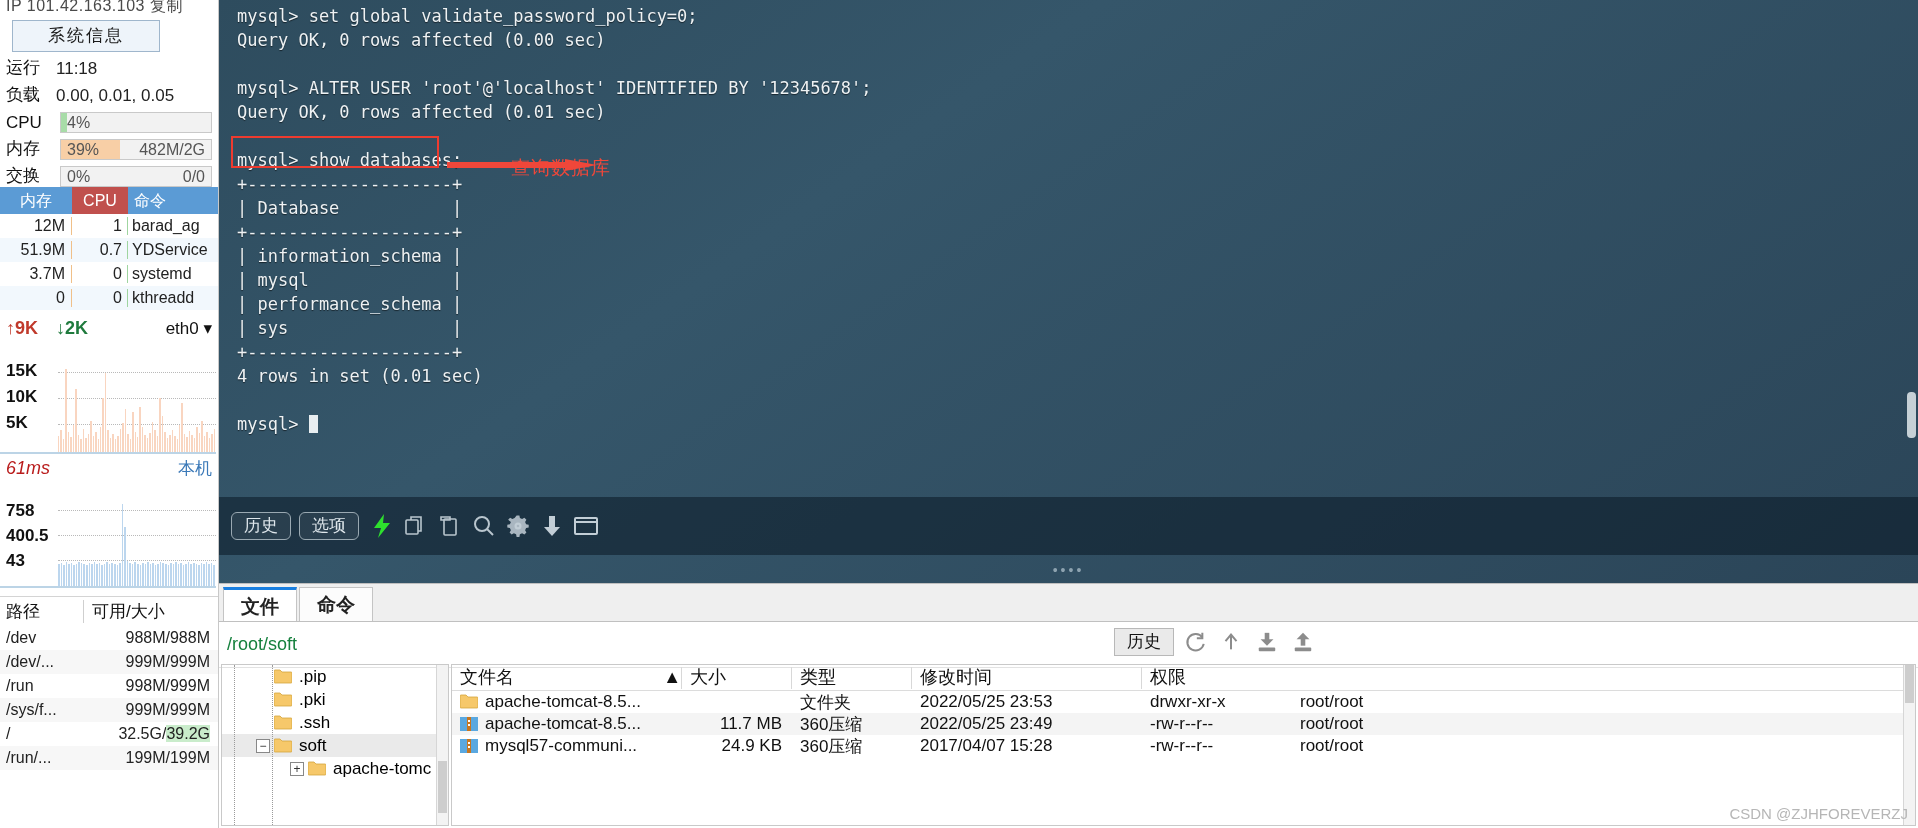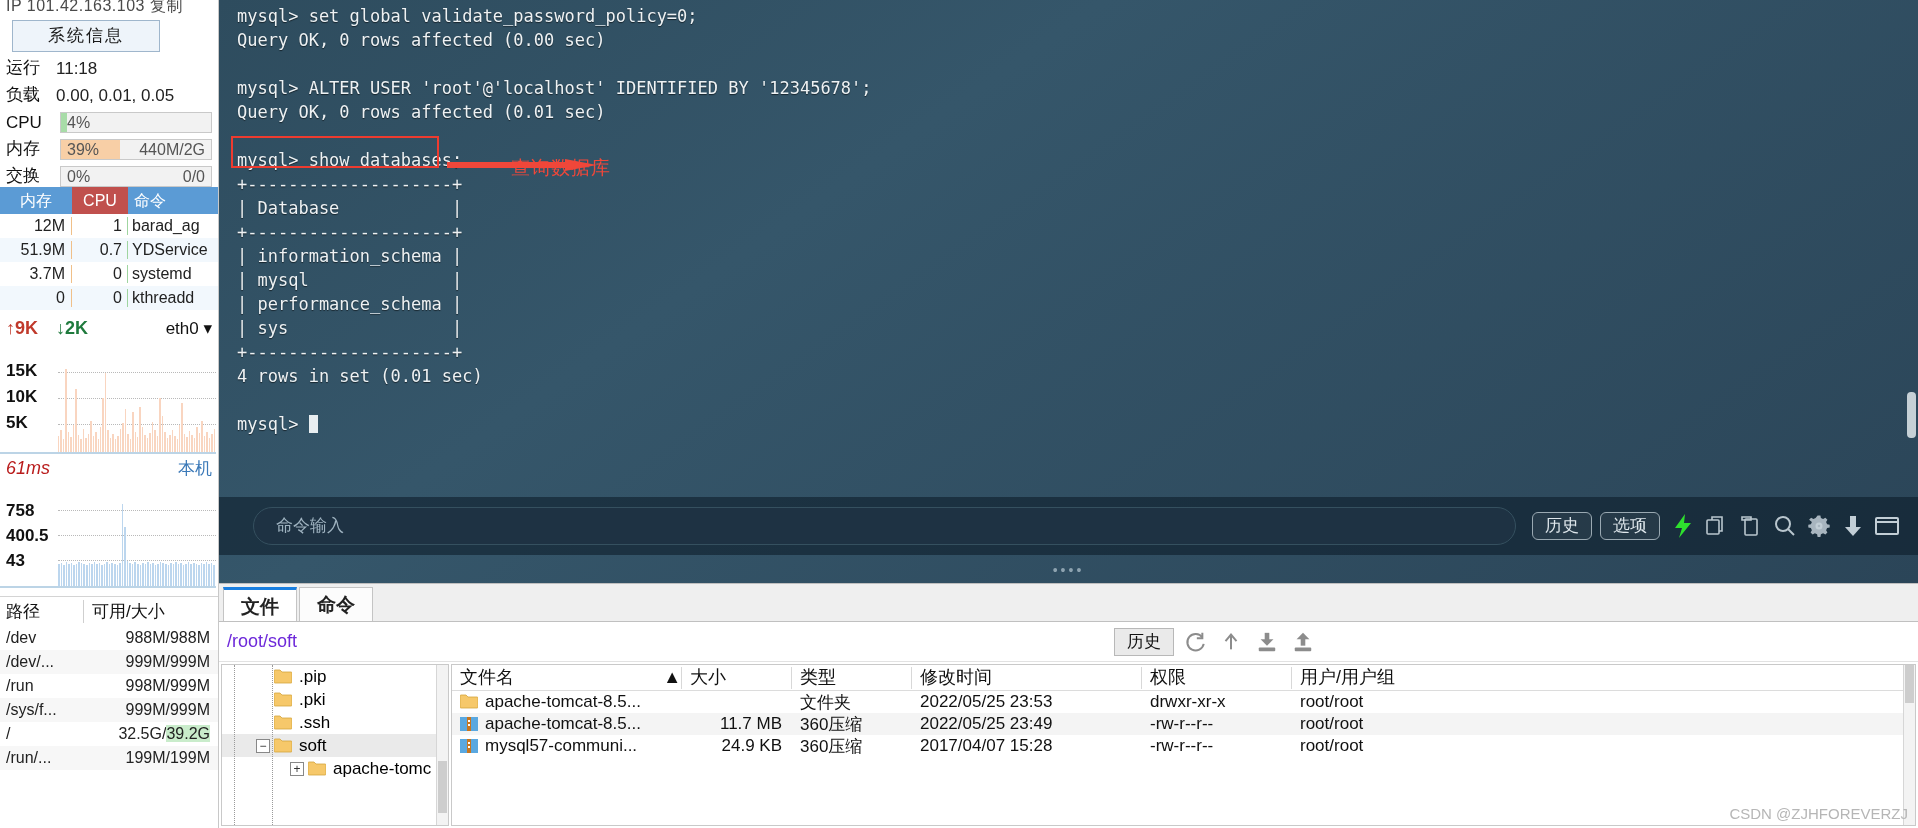--- a/index.html
+++ b/index.html
@@ -133,21 +133,21 @@
     background:#ffffff; border-top:1px solid #bfbfbf;
   }
   #tabs { display:flex; align-items:flex-end; height: 38px; background:#efefef; border-bottom:1px solid #c0c0c0; padding-left: 4px; }
   .tab {
     height: 34px; min-width: 74px; padding: 0 16px; background:#fcfcfc;
     border:1px solid #c4c4c4; border-bottom: none; margin-right: 2px;
     font-size: 19px; font-weight: bold; color:#222; line-height: 33px; text-align:center;
   }
   .tab.active { border-top: 3px solid #1a7fe0; background:#ffffff; }
 
-  #pathbar { height: 40px; display:flex; align-items:center; padding-left: 8px; font-size: 18px; color:#6d28d9; border-bottom: 1px solid #e2e2e2; }
+  #pathbar { height: 46px; display:flex; align-items:center; padding-left: 8px; font-size: 18px; color:#15803d; border-bottom: 1px solid #e2e2e2; }
   #fb-toolbar { position:absolute; right: 600px; top: 44px; display:flex; align-items:center; }
   .fb-hist { height: 28px; padding: 0 12px; border:1px solid #b8b8b8; background:#eaeaea; font-size: 17px; line-height:26px; color:#111; }
   .fb-icon { width: 30px; height: 28px; display:flex; align-items:center; justify-content:center; margin-left: 6px; }
 
   #fb-body { position:absolute; left:0; right:0; top: 78px; bottom: 0; display:flex; }
   #tree { width: 228px; border:1px solid #c9c9c9; margin: 2px; position:relative; overflow:hidden; font-size: 17px; }
   .tnode { display:flex; align-items:center; height: 23px; padding-left: 28px; white-space:nowrap; }
   .tnode.sel { background:#eaeaea; }
   .tnode .exp { width: 14px; height:14px; border:1px solid #888; font-size: 12px; line-height: 12px; text-align:center; color:#333; margin-right: 4px; background:#fff; }
   .tnode .spacer { width: 18px; }
@@ -204,21 +204,21 @@
         <i class="fill" id="cpu-fill" style="width: 4%; background: rgb(168, 220, 168);"></i>
         <span class="mtxt">4%</span>
       </span>
     </div>
 
     <div class="stat-row">
       <span class="stat-label">内存</span>
       <span class="meter">
         <i class="fill" id="mem-fill" style="width: 39%; background: rgb(248, 207, 166);"></i>
         <span class="mtxt">39%</span>
-        <span class="mtxt right">440M/2G</span>
+        <span class="mtxt right">482M/2G</span>
       </span>
     </div>
 
     <div class="stat-row">
       <span class="stat-label">交换</span>
       <span class="meter">
         <span class="mtxt">0%</span>
         <span class="mtxt right">0/0</span>
       </span>
     </div>
@@ -473,21 +473,20 @@
       <polygon points="0,10 118,10 118,2 150,8 118,14 118,10 0,10" fill="#f0473a"></polygon>
       <rect x="0" y="5" width="120" height="6" fill="#f0473a"></rect>
     </svg>
     <div class="ann-text">查询数据库</div>
 
     <div id="right-scroll">
       <div class="thumb"></div>
     </div>
 
     <div id="cmdbar">
-      <div id="cmd-input">命令输入</div>
       <div class="pillbtn">历史</div>
       <div class="pillbtn">选项</div>
 
       <div class="ticon">
         <svg width="20" height="24" viewBox="0 0 20 24">
             <polygon points="12,0 2,14 9,14 6,24 18,9 11,9" fill="#2ee02e"></polygon>
           </svg>
       </div>
       <div class="ticon">
         <svg width="24" height="24" viewBox="0 0 24 24" fill="none" stroke="#b9c6ce" stroke-width="1.6">
@@ -623,21 +622,20 @@
       <div id="list">
         <div class="lhead">
           <div class="c-name">
             <span>文件名</span>&nbsp;
             <span>▲</span>
           </div>
           <div class="c-size" style="text-align:left;padding-left:8px">大小</div>
           <div class="c-type">类型</div>
           <div class="c-time">修改时间</div>
           <div class="c-perm">权限</div>
-          <div class="c-user">用户/用户组</div>
         </div>
         <div id="list-rows">
             <div class="lrow">
               <div class="c-name">
                 <svg class="fico" viewBox="0 0 18 16">
                   <path d="M0 2a1 1 0 011-1h5l2 2h9a1 1 0 011 1v9a1 1 0 01-1 1H1a1 1 0 01-1-1z" fill="#f6c86a" stroke="#d4a43c" stroke-width=".8"></path>
                 </svg>
                 <span>apache-tomcat-8.5...</span>
               </div>
               <div class="c-size"></div>

